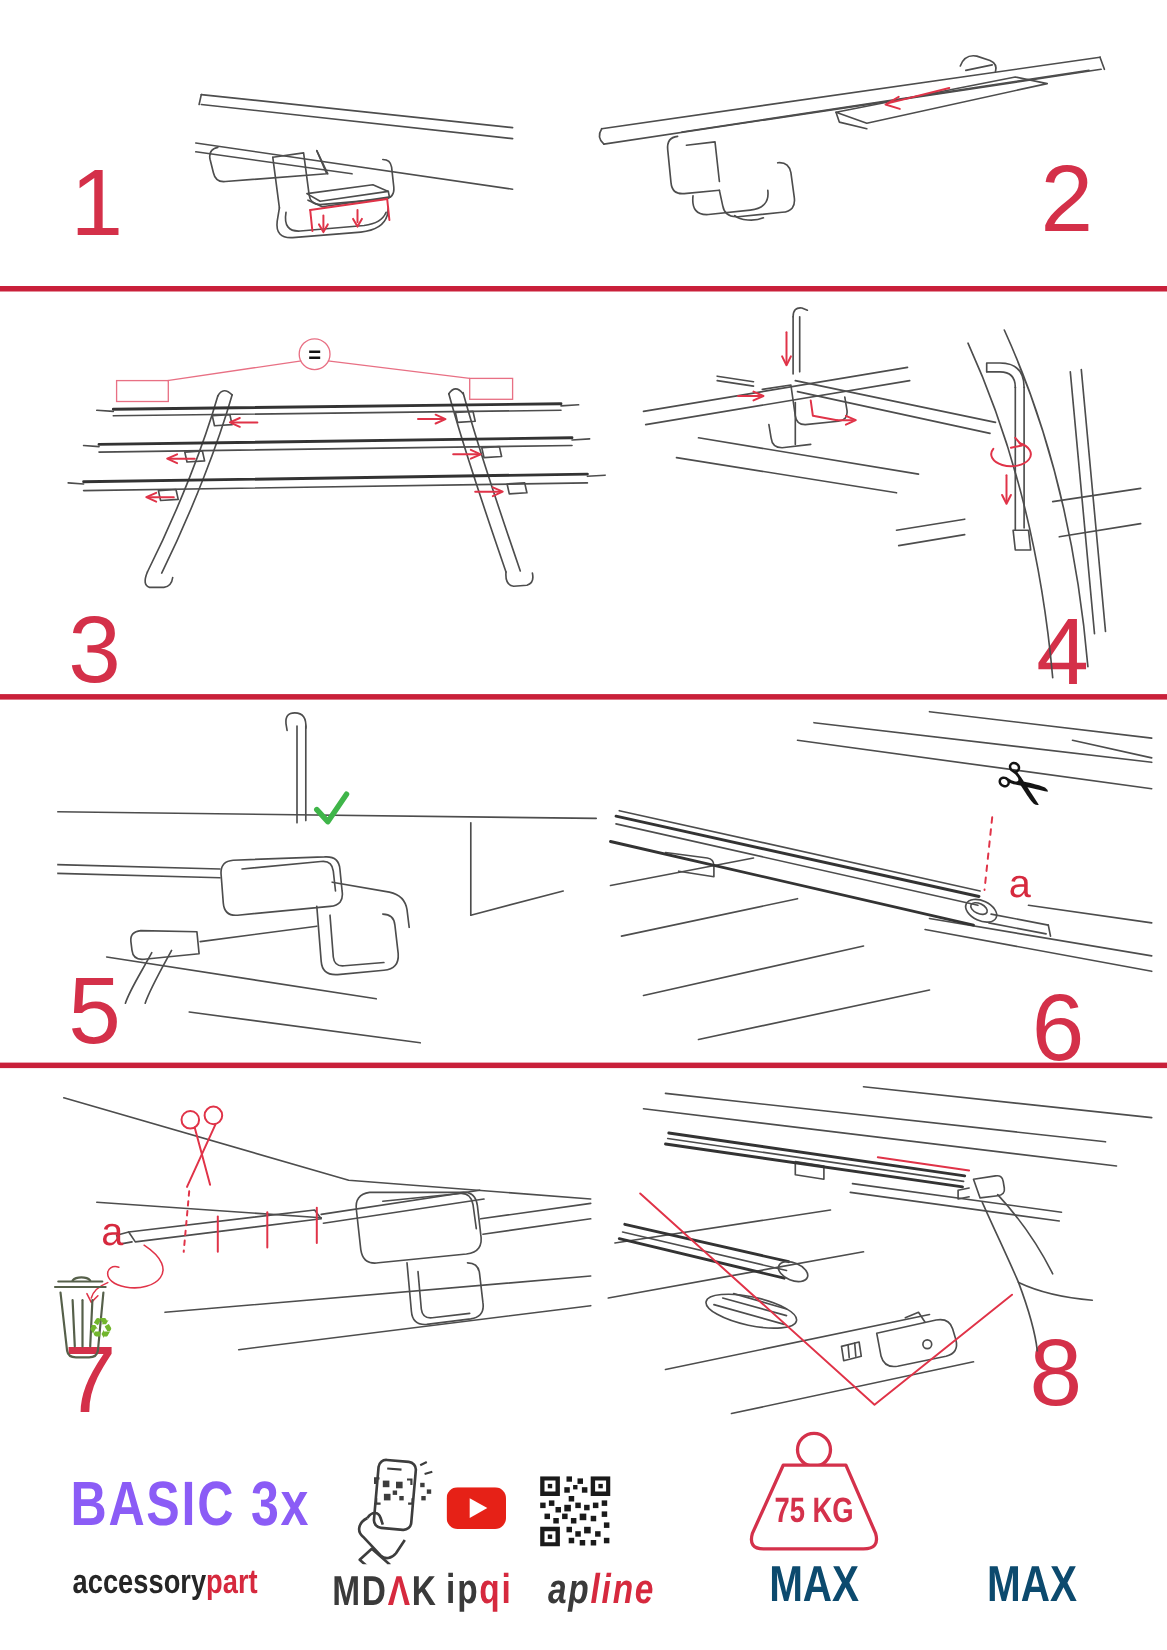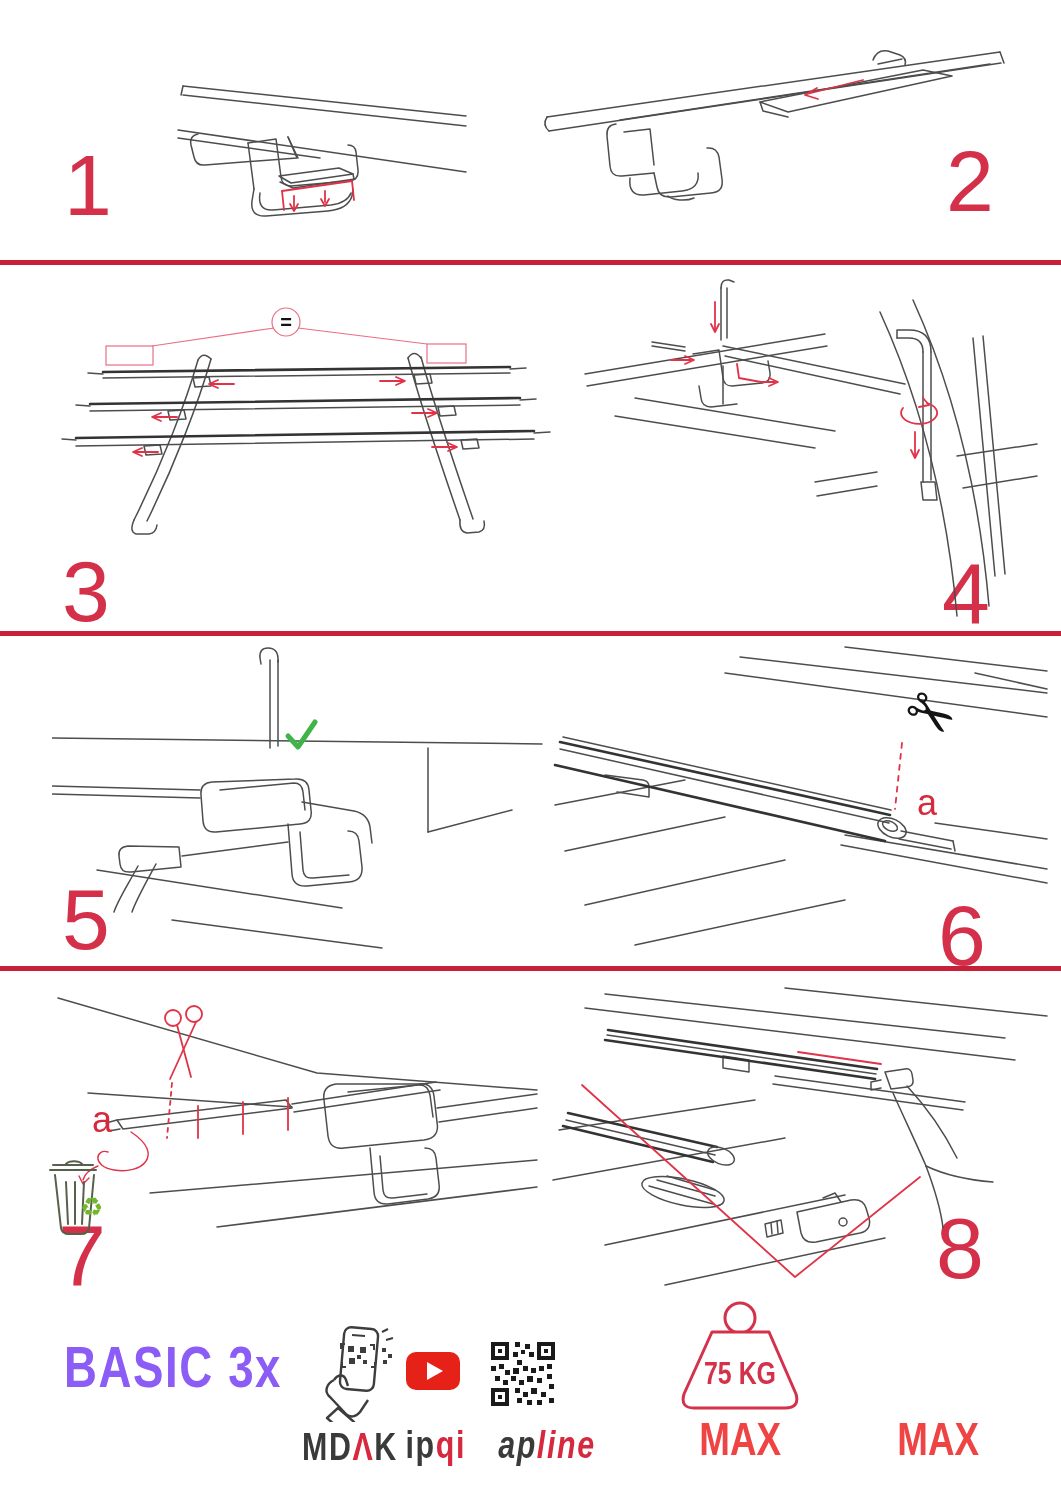--- a/index.html
+++ b/index.html
@@ -16,21 +16,21 @@
   .rdt{stroke:#e87084;fill:none;stroke-width:1.2;}
   .cx{display:inline-block;transform:scaleX(.8);transform-origin:left center;white-space:nowrap;}
   .cxc{display:inline-block;transform:scaleX(.8);transform-origin:center center;white-space:nowrap;}
   .logo-title{position:absolute;left:64px;top:1334px;font-size:57px;font-weight:700;
               letter-spacing:2px;color:#8b5cf6;}
   .brand-line{position:absolute;left:66px;top:1420px;font-size:31px;font-weight:700;color:#262626;}
   .brand-line .r{color:#d6293e;}
   .pt-label{position:absolute;font-size:38px;font-weight:700;color:#3a3a3a;text-align:center;
             letter-spacing:2px;}
   .pt-label .r{color:#d6293e;}
-  .max-label{position:absolute;font-size:46px;font-weight:700;color:#ef4444;text-align:center;}
+  .max-label{position:absolute;font-size:46px;font-weight:700;color:#0c4a6e;text-align:center;}
 </style>
 </head>
 <body>
 
 <div class="page">
 
   <div class="step-num" style="left:64px;top:142px;"><span>1</span></div>
 
   <div class="abs" style="left:148px;top:28px;">
     <svg width="330" height="215" viewBox="0 0 330 215">
@@ -361,20 +361,21 @@
         <ellipse cx="176" cy="176" rx="8" ry="14" transform="rotate(-68 176 176)"></ellipse>
       </g>
       <g class="rd" stroke-width="1.4">
         <path d="M253,72 L336,84"></path>
         <polyline points="37,105 250,297 375,197" fill="none"></polyline>
       </g>
     </svg>
   </div>
 
   <div class="logo-title"><span class="cx">BASIC 3x</span></div>
+  <div class="brand-line"><span class="cx"><span>accessory</span><span class="r">part</span></span></div>
 
   <div class="abs" style="left:308px;top:1322px;">
     <svg width="92" height="100" viewBox="0 0 92 100">
       <g stroke="#3d3d3d" fill="none" stroke-width="2.4" stroke-linejoin="round">
         <rect x="34" y="6" width="34" height="62" rx="7" transform="rotate(5 51 37)"></rect>
         <path d="M44,13 l13,1" stroke-width="2"></path>
         <path d="M74,10 l6,-3 M78,18 l7,-2" stroke-width="2"></path>
         <path d="M26,58 C18,62 16,70 22,75 L38,92 C42,96 48,95 52,90 L60,78" stroke-width="2.4"></path>
         <path d="M26,58 C30,52 36,52 38,58 L40,64" stroke-width="2.4"></path>
         <path d="M30,86 l16,14 -11,10 -16,-14 z" stroke-width="2.4"></path>

